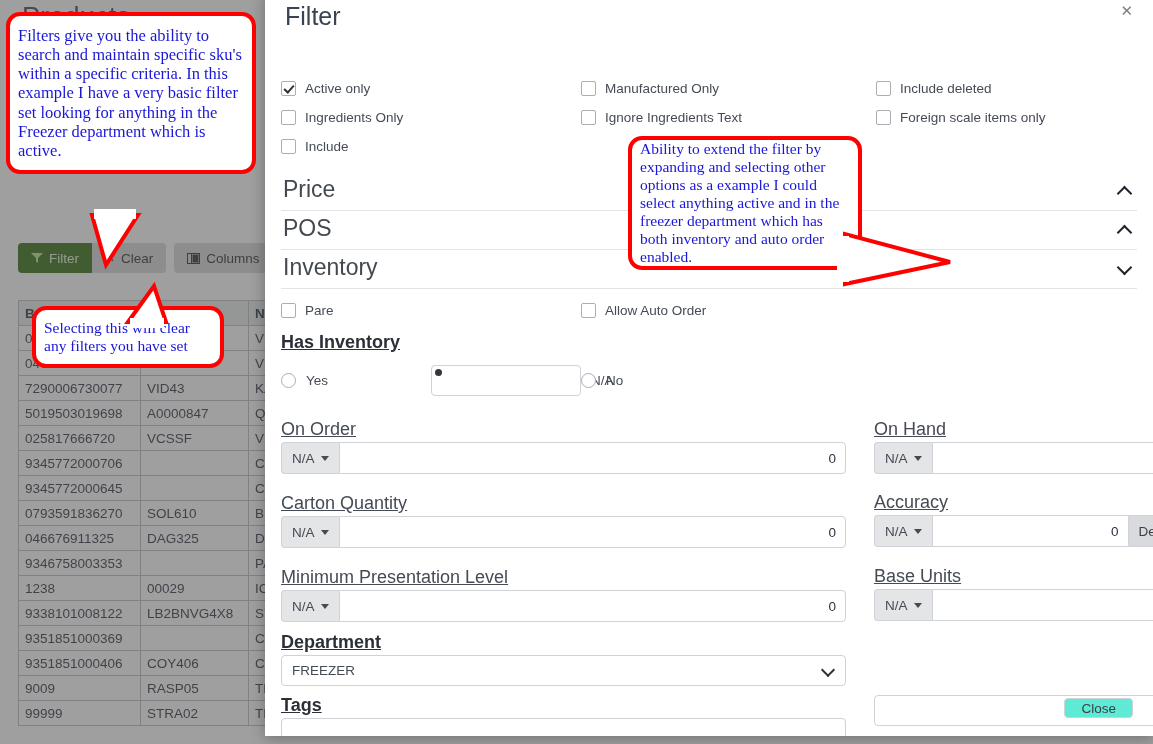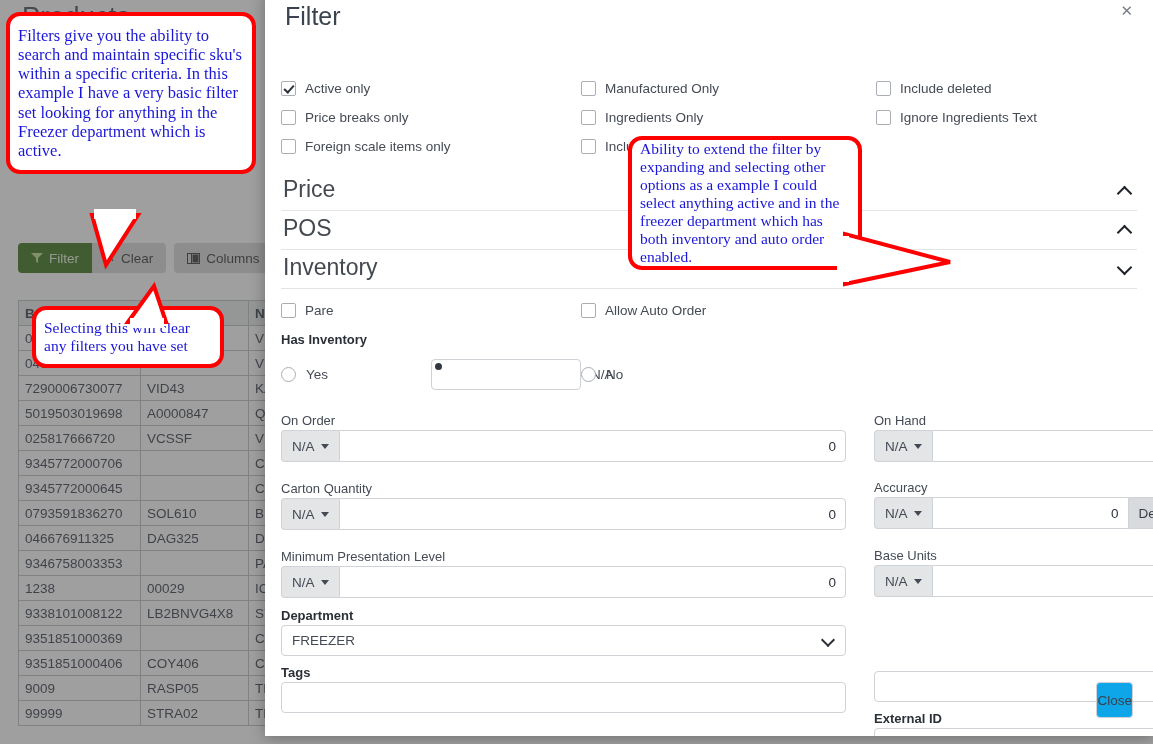--- a/index.html
+++ b/index.html
@@ -109,21 +109,21 @@
     content: ""; position: absolute; left: 2px; top: 2px;
     width: 9px; height: 9px; border: solid #1f232b;
     border-width: 0 2.6px 2.6px 0;
   }
   .chev.up::before { transform: rotate(-135deg); top: 4px; }
   .chev.down::before { transform: rotate(45deg); top: 0px; }
 
   .inv-body { margin-top: 10px; }
   .two-col { display: grid; grid-template-columns: 1fr 1fr; column-gap: 28px; }
 
-  .fld-label { font-size: 13px; color: #454b55; margin: 19px 0 2px 0; }
+  .fld-label { font-size: 18px; color: #454b55; margin: 19px 0 2px 0; text-decoration: underline; }
   .fld-label.bold { font-weight: 700; color: #2b3038; }
 
   .radio-row { display: flex; margin: 12px 0 4px 0; }
   .radio-item { display: flex; align-items: center; gap: 10px; font-size: 13.5px; color: #454b55; }
   .radio-item:nth-child(1) { width: 150px; }
   .radio-item:nth-child(2) { width: 150px; }
   .rad {
     width: 15px; height: 15px; border: 1px solid #a9adb4; border-radius: 50%;
     background: #fff; flex: none; position: relative;
   }
@@ -175,22 +175,22 @@
   .txt {
     width: 100%; height: 31px; border: 1px solid #cfd2d6;
     border-radius: 4px; background: #fff; font-size: 13.5px;
     color: #2c3340; padding: 0 9px; font-family: inherit; outline: none;
   }
 
   .modal-foot {
     position: absolute; right: 20px; bottom: 18px;
   }
   .close-btn {
-    height: 36px; padding: 0 0; font-size: 13.5px;
-    background: #0ea5e9; border: 1px solid #cfd2d6; border-radius: 4px;
+    height: 20px; padding: 0 16px; font-size: 13.5px;
+    background: #5eead4; border: 1px solid #cfd2d6; border-radius: 4px;
     color: #3b4047; cursor: pointer; font-family: inherit;
   }
 
   
   .callout {
     position: absolute;
     background: #ffffff;
     border: 4px solid #ff0000;
     border-radius: 14px;
     color: #1a16d8;
@@ -441,24 +441,20 @@
           <span class="box"></span>
           <span class="cbx-label">Manufactured Only</span>
         </div>
         <div class="cbx">
           <span class="box"></span>
           <span class="cbx-label">Include deleted</span>
         </div>
 
         <div class="cbx">
           <span class="box"></span>
-          <span class="cbx-label">Price breaks only</span>
-        </div>
-        <div class="cbx">
-          <span class="box"></span>
           <span class="cbx-label">Ingredients Only</span>
         </div>
         <div class="cbx">
           <span class="box"></span>
           <span class="cbx-label">Ignore Ingredients Text</span>
         </div>
 
         <div class="cbx">
           <span class="box"></span>
           <span class="cbx-label">Foreign scale items only</span>

